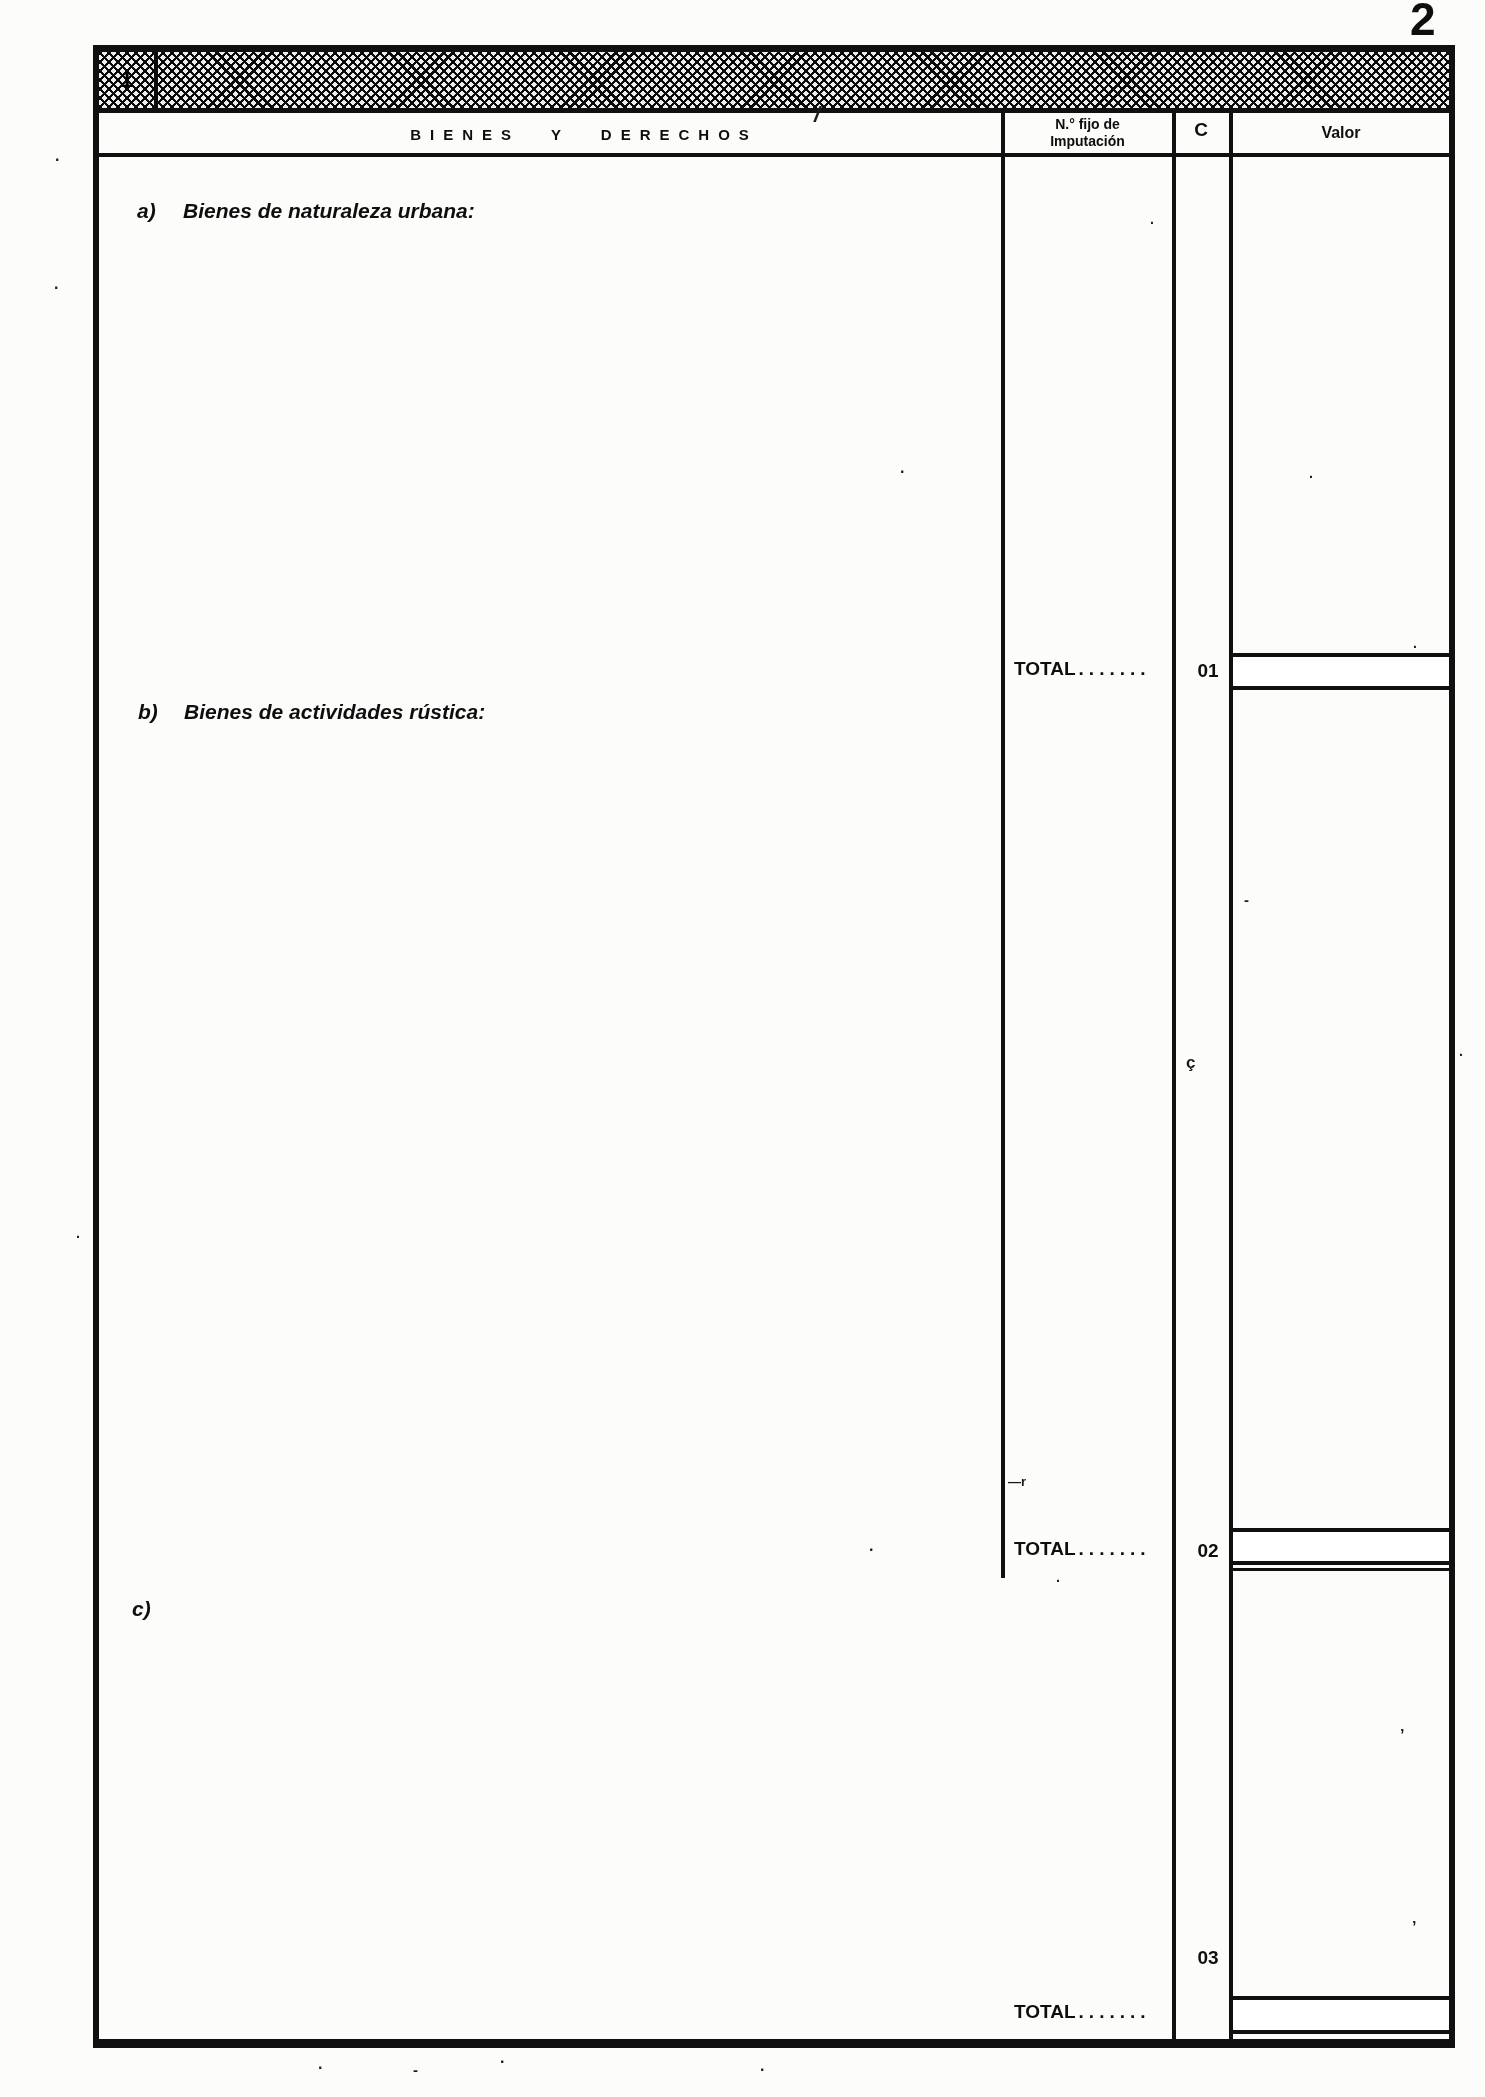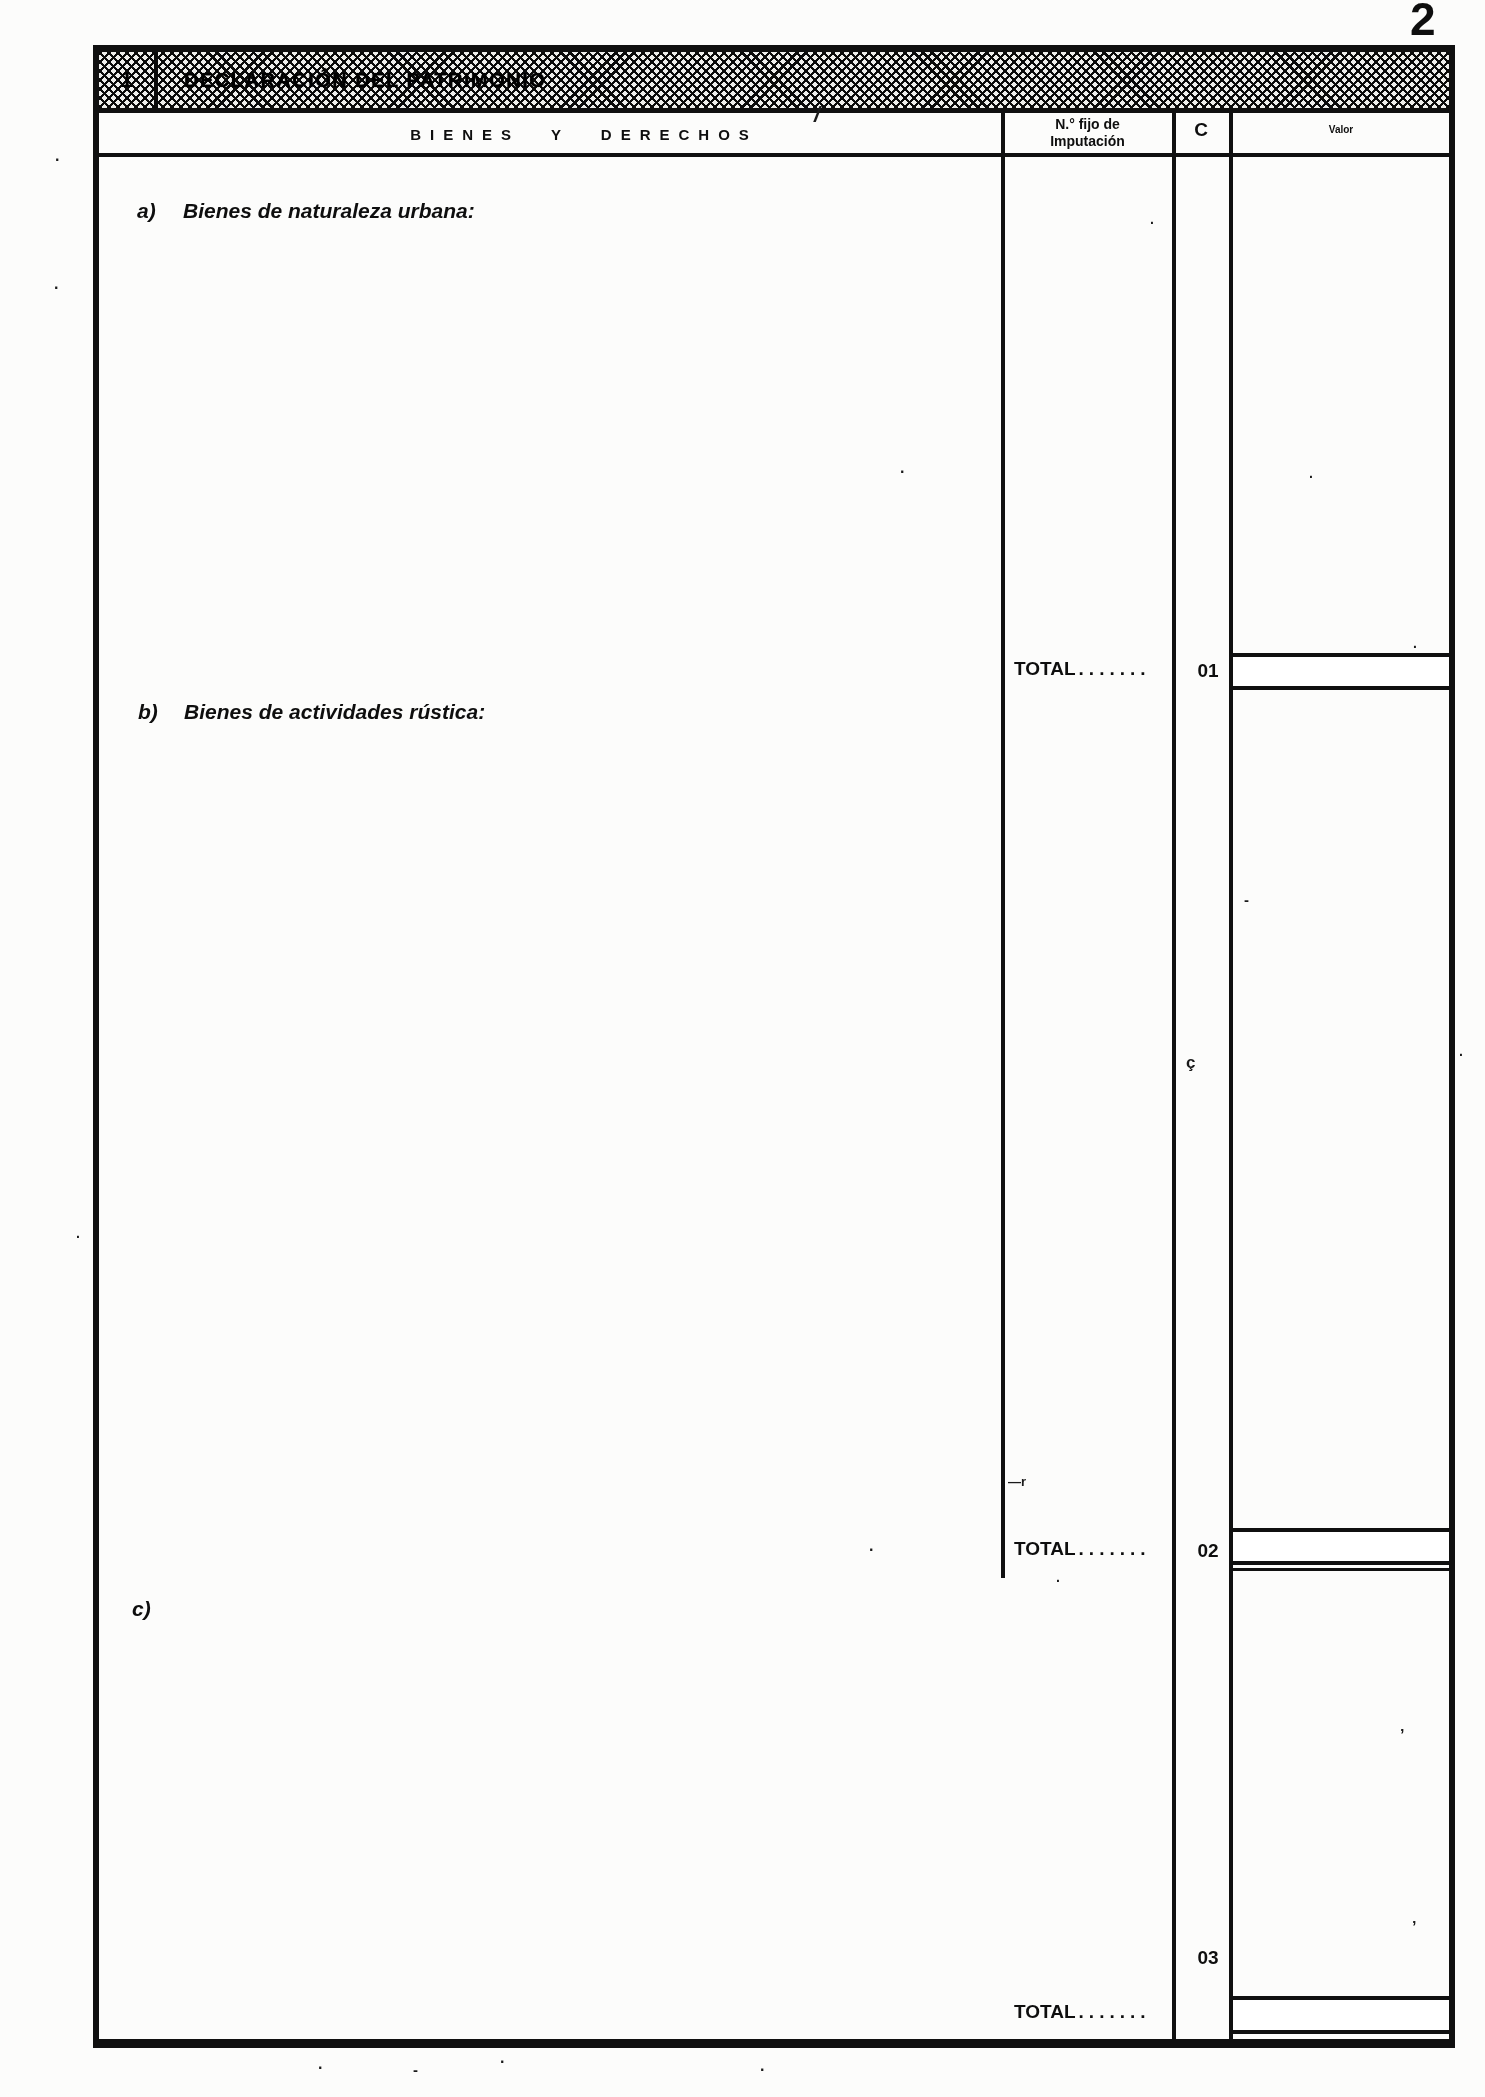--- a/index.html
+++ b/index.html
@@ -32,21 +32,21 @@
   .band-title{
     display:flex;align-items:center;padding-left:26px;font-weight:bold;
     font-size:20px;letter-spacing:1.5px;color:#000;text-shadow:0 0 1px #000;
     white-space:nowrap;
   }
   
   .ch{font-weight:bold;text-align:center;}
   .ch-bienes{left:99px;top:126px;width:900px;font-size:15px;letter-spacing:9px;word-spacing:18px;padding-left:35px;}
   .ch-imp{left:1005px;top:116px;width:165px;font-size:14px;line-height:17px;}
   .ch-c{left:1174px;top:119px;width:54px;font-size:19px;}
-  .ch-valor{left:1233px;top:124px;width:216px;font-size:10px;}
+  .ch-valor{left:1233px;top:124px;width:216px;font-size:16px;}
   
   .hline{background:#101010;height:4px;}
   .vline{background:#101010;width:4px;}
   .hl-colhead{left:93px;top:153px;width:1362px;}
   .vl-imp{left:1001px;top:112px;height:1466px;}
   .vl-c{left:1172px;top:112px;height:1936px;}
   .vl-valor{left:1229px;top:112px;height:1936px;}
   
   .sec-letter,.sec-heading{font-weight:bold;font-style:italic;font-size:21px;white-space:nowrap;}
   .sec-heading-c{letter-spacing:-0.2px;}
@@ -67,21 +67,20 @@
 <div class="page">
 
   <div class="abs page-number">2</div>
 
   <div class="abs frame"></div>
 
   <div class="abs band">
     <div class="band-num">
       <span>1</span>
     </div>
-    <div class="band-title">DECLARACIÓN DEL PATRIMONIO</div>
   </div>
 
   <div class="abs ch ch-bienes">BIENES Y DERECHOS</div>
   <div class="abs ch ch-imp">
     <div>N.° fijo de</div>
     <div>Imputación</div>
   </div>
   <div class="abs ch ch-c">C</div>
   <div class="abs ch ch-valor">Valor</div>
 

